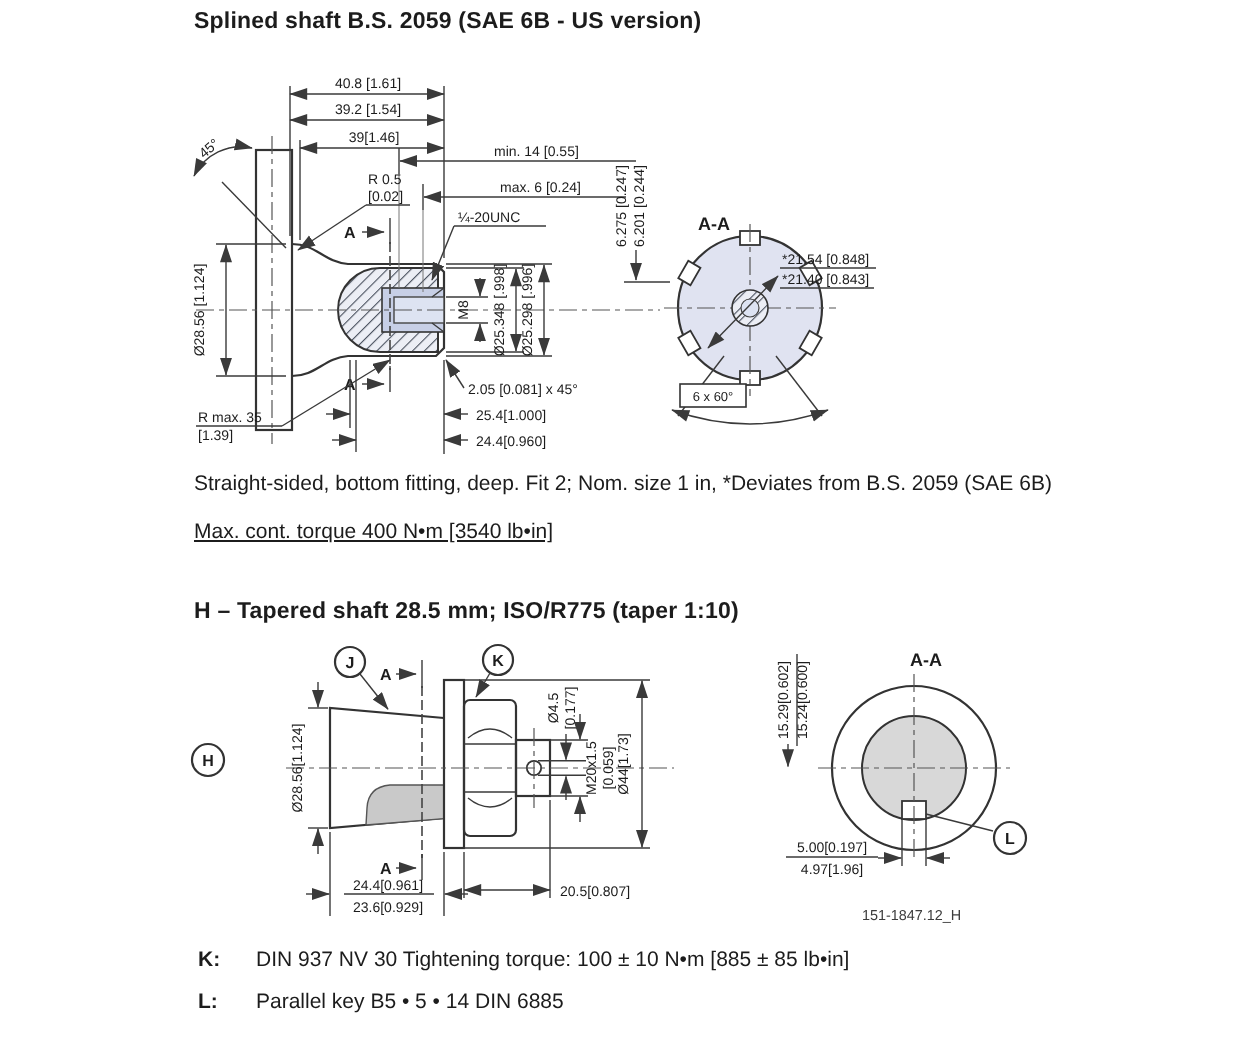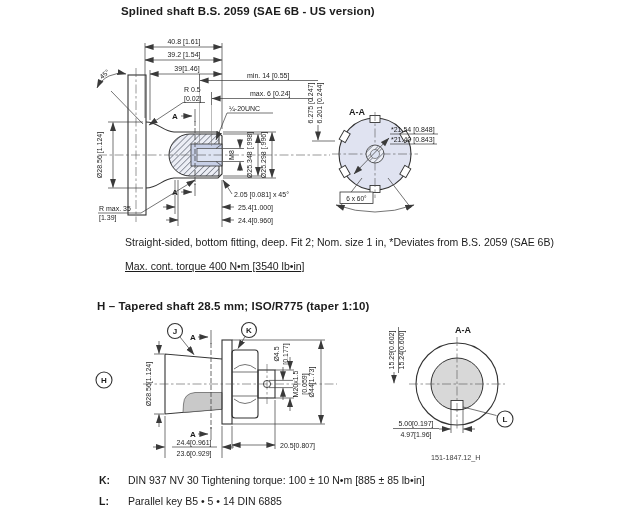--- a/index.html
+++ b/index.html
@@ -2,40 +2,40 @@
 <html><head>
 <meta charset="utf-8">
 <style>
   html,body{margin:0;padding:0;}
   body{
     width:625px;height:523px;background:#ffffff;position:relative;overflow:hidden;
     font-family:"Liberation Sans","DejaVu Sans",sans-serif;color:#1c1c1c;
   }
   .abs{position:absolute;}
   .h1{font-size:11.5px;font-weight:bold;letter-spacing:.1px;}
-  .desc{font-size:10.5px;margin-left:28px;}
+  .desc{font-size:10.5px;}
   .note{font-size:10.5px;}
   .note .lbl{display:inline-block;width:29px;font-weight:bold;}
   svg{overflow:visible;}
   svg text{font-size:7px;fill:#1c1c1c;font-family:"Liberation Sans","DejaVu Sans",sans-serif;}
   .b{font-weight:bold;}
   .t8{font-size:8px;}
   .t9{font-size:9px;}
   .t65{font-size:6.5px;}
   .mid{text-anchor:middle;}
   .ol{fill:none;stroke:#333;stroke-width:1.1;}
   .tl{fill:none;stroke:#3a3a3a;stroke-width:0.7;}
   .thin{fill:none;stroke:#777;stroke-width:0.5;}
   .cl{fill:none;stroke:#555;stroke-width:0.6;stroke-dasharray:9 2.5 2.5 2.5;}
   .sec{fill:none;stroke:#444;stroke-width:0.8;stroke-dasharray:5 2;}
 </style>
 </head>
 <body>
 
-<div class="abs h1" style="left:97px;top:5px;margin-left:24px;">Splined shaft B.S. 2059 (SAE 6B - US version)</div>
+<div class="abs h1" style="left:97px;top:5px;">Splined shaft B.S. 2059 (SAE 6B - US version)</div>
 
 <svg class="abs" style="left:92px;top:28px;" width="380" height="205" viewBox="0 0 380 205">
   <defs>
     <marker id="e1" markerUnits="userSpaceOnUse" markerWidth="10" markerHeight="7" refX="8.6" refY="3" orient="auto">
         <path d="M0,0L9,3L0,6Z" fill="#3a3a3a"></path>
       </marker>
     <marker id="s1" markerUnits="userSpaceOnUse" markerWidth="10" markerHeight="7" refX="0.4" refY="3" orient="auto">
         <path d="M9,0L0,3L9,6Z" fill="#3a3a3a"></path>
       </marker>
     <pattern id="h1" patternUnits="userSpaceOnUse" width="4.2" height="4.2" patternTransform="rotate(45)">

